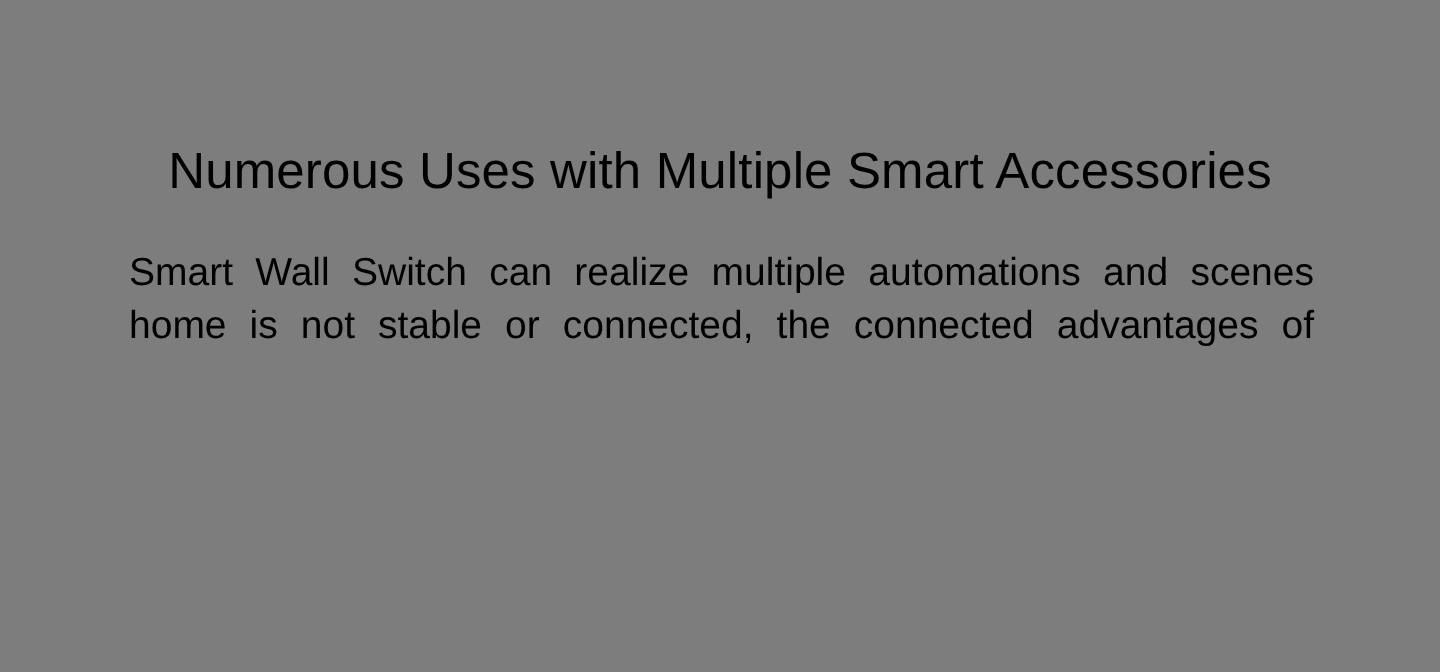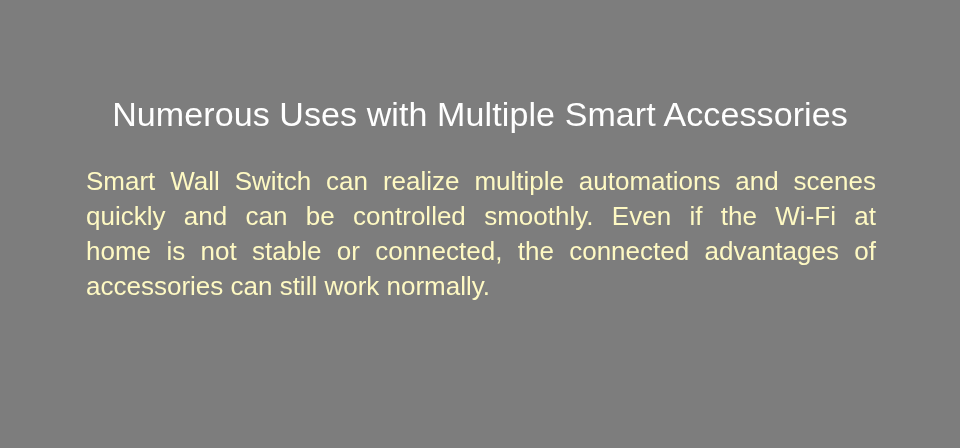--- a/index.html
+++ b/index.html
@@ -19,33 +19,33 @@
     height: 448px;
     background: #7d7d7d;
     box-sizing: border-box;
   }
   .heading {
     position: absolute;
     left: 0;
     top: 92px;
     width: 960px;
     text-align: center;
-    color: #ffffff;
+    color: #000000;
     font-size: 34px;
     font-weight: 400;
     letter-spacing: 0.1px;
     line-height: 44px;
     white-space: nowrap;
   }
   .body-copy {
     position: absolute;
     left: 86px;
     top: 164px;
     width: 790px;
-    color: #fef9c3;
+    color: #000000;
     font-size: 26px;
     font-weight: 400;
     line-height: 35px;
     text-align: justify;
     text-justify: inter-word;
   }
   .body-copy .line {
     display: block;
     text-align: justify;
     text-justify: inter-word;
@@ -62,18 +62,16 @@
 </style>
 </head>
 <body>
 
 <div class="banner">
 
   <div class="heading">Numerous Uses with Multiple Smart Accessories</div>
 
   <div class="body-copy">
     <span class="line just">Smart Wall Switch can realize multiple automations and scenes</span>
-    <span class="line just">quickly and can be controlled smoothly. Even if the Wi-Fi at</span>
     <span class="line just">home is not stable or connected, the connected advantages of</span>
-    <span class="line last">accessories can still work normally.</span>
   </div>
 
 </div>
 
 </body></html>

